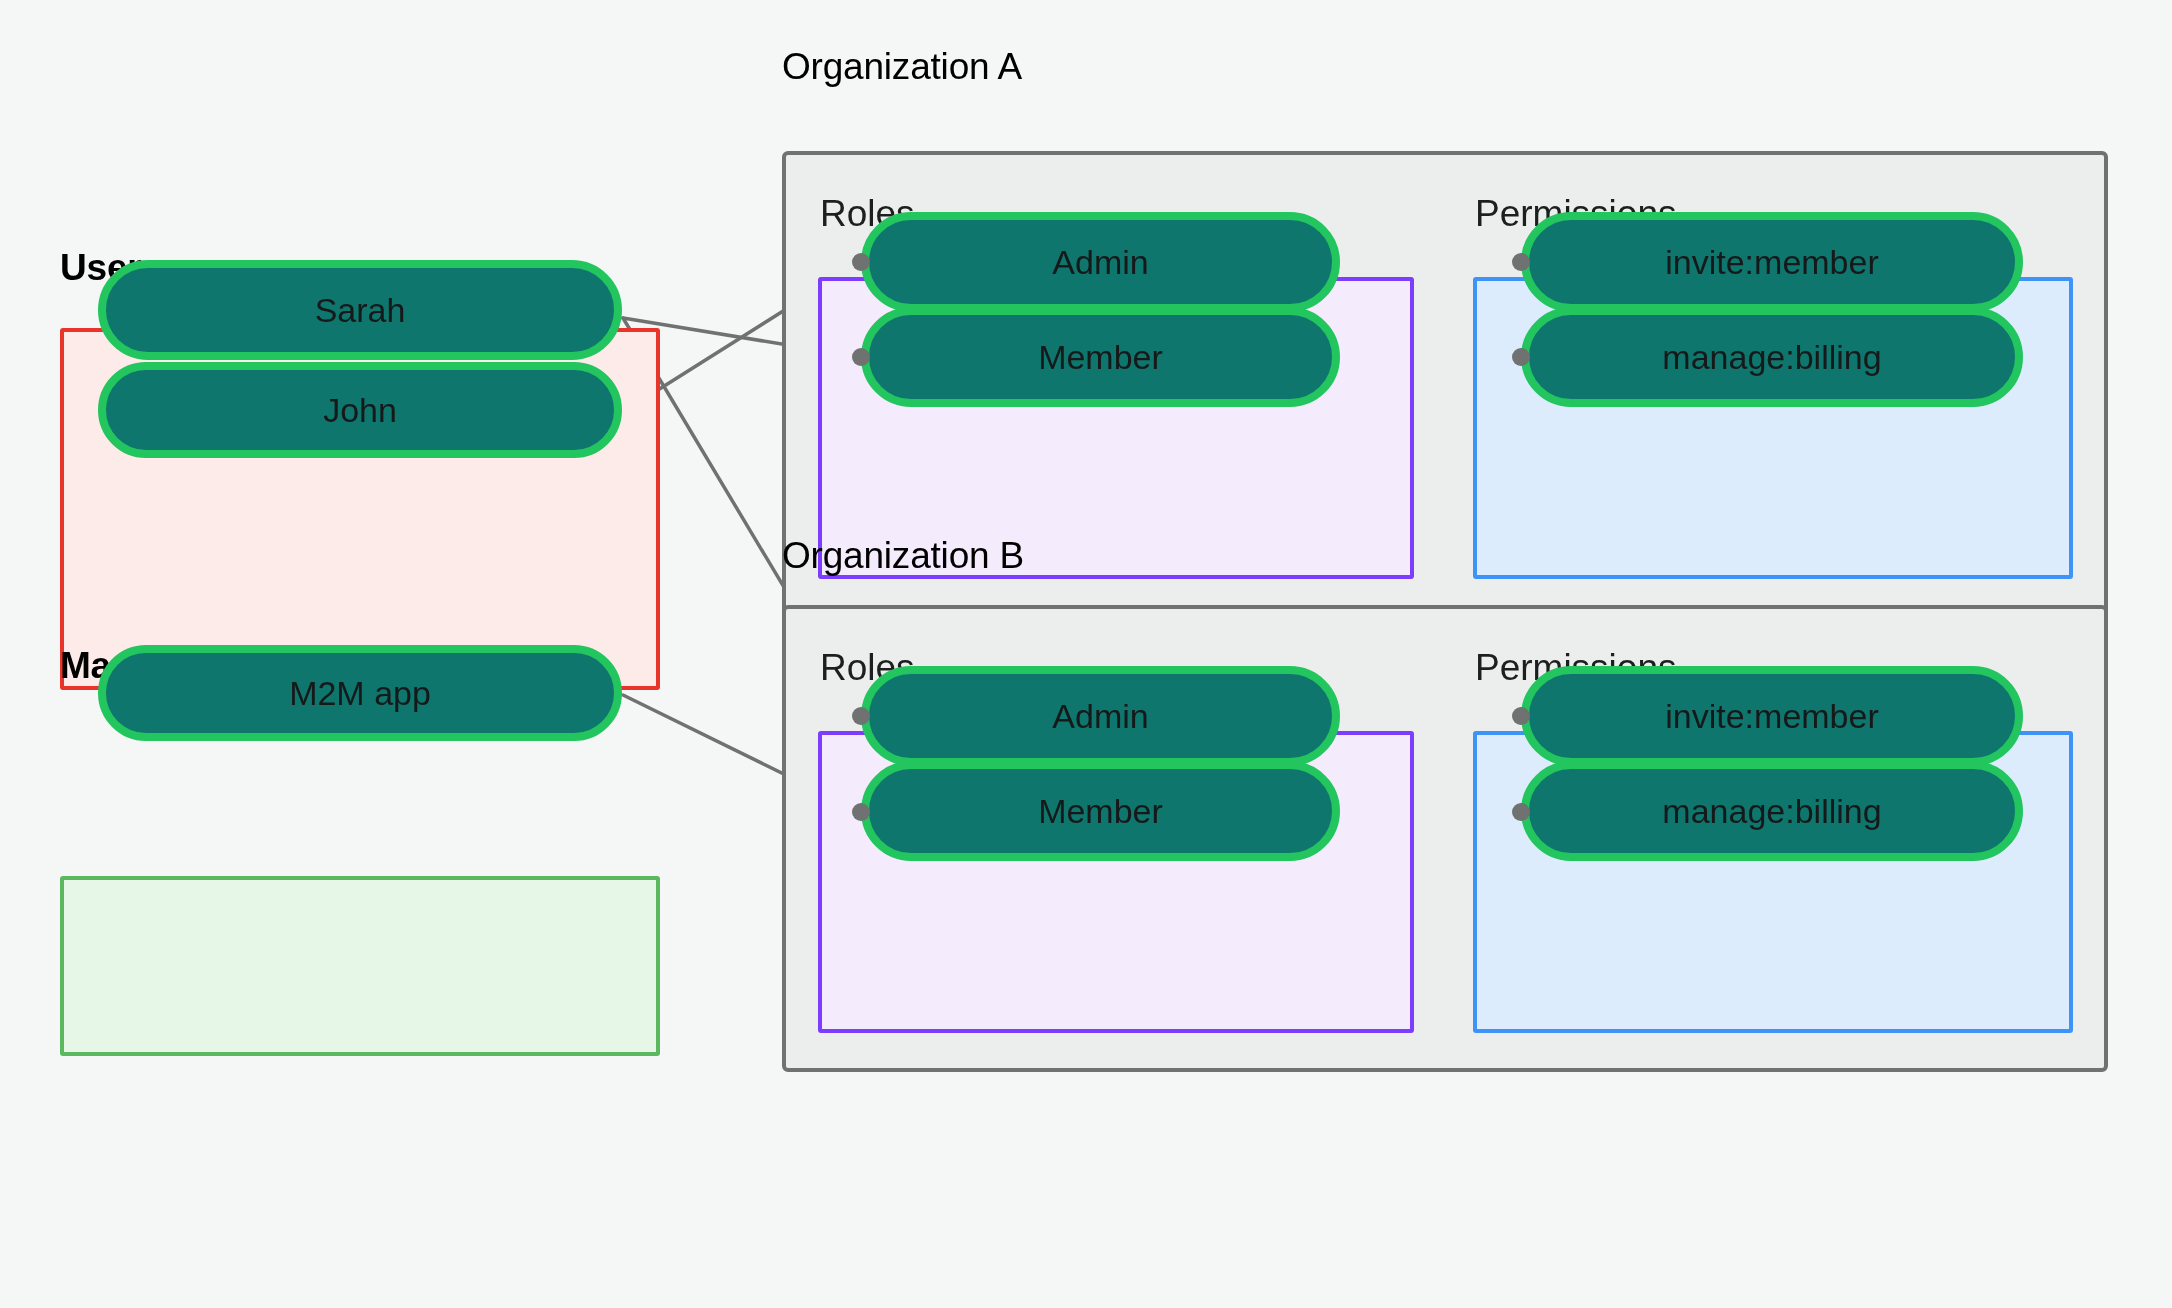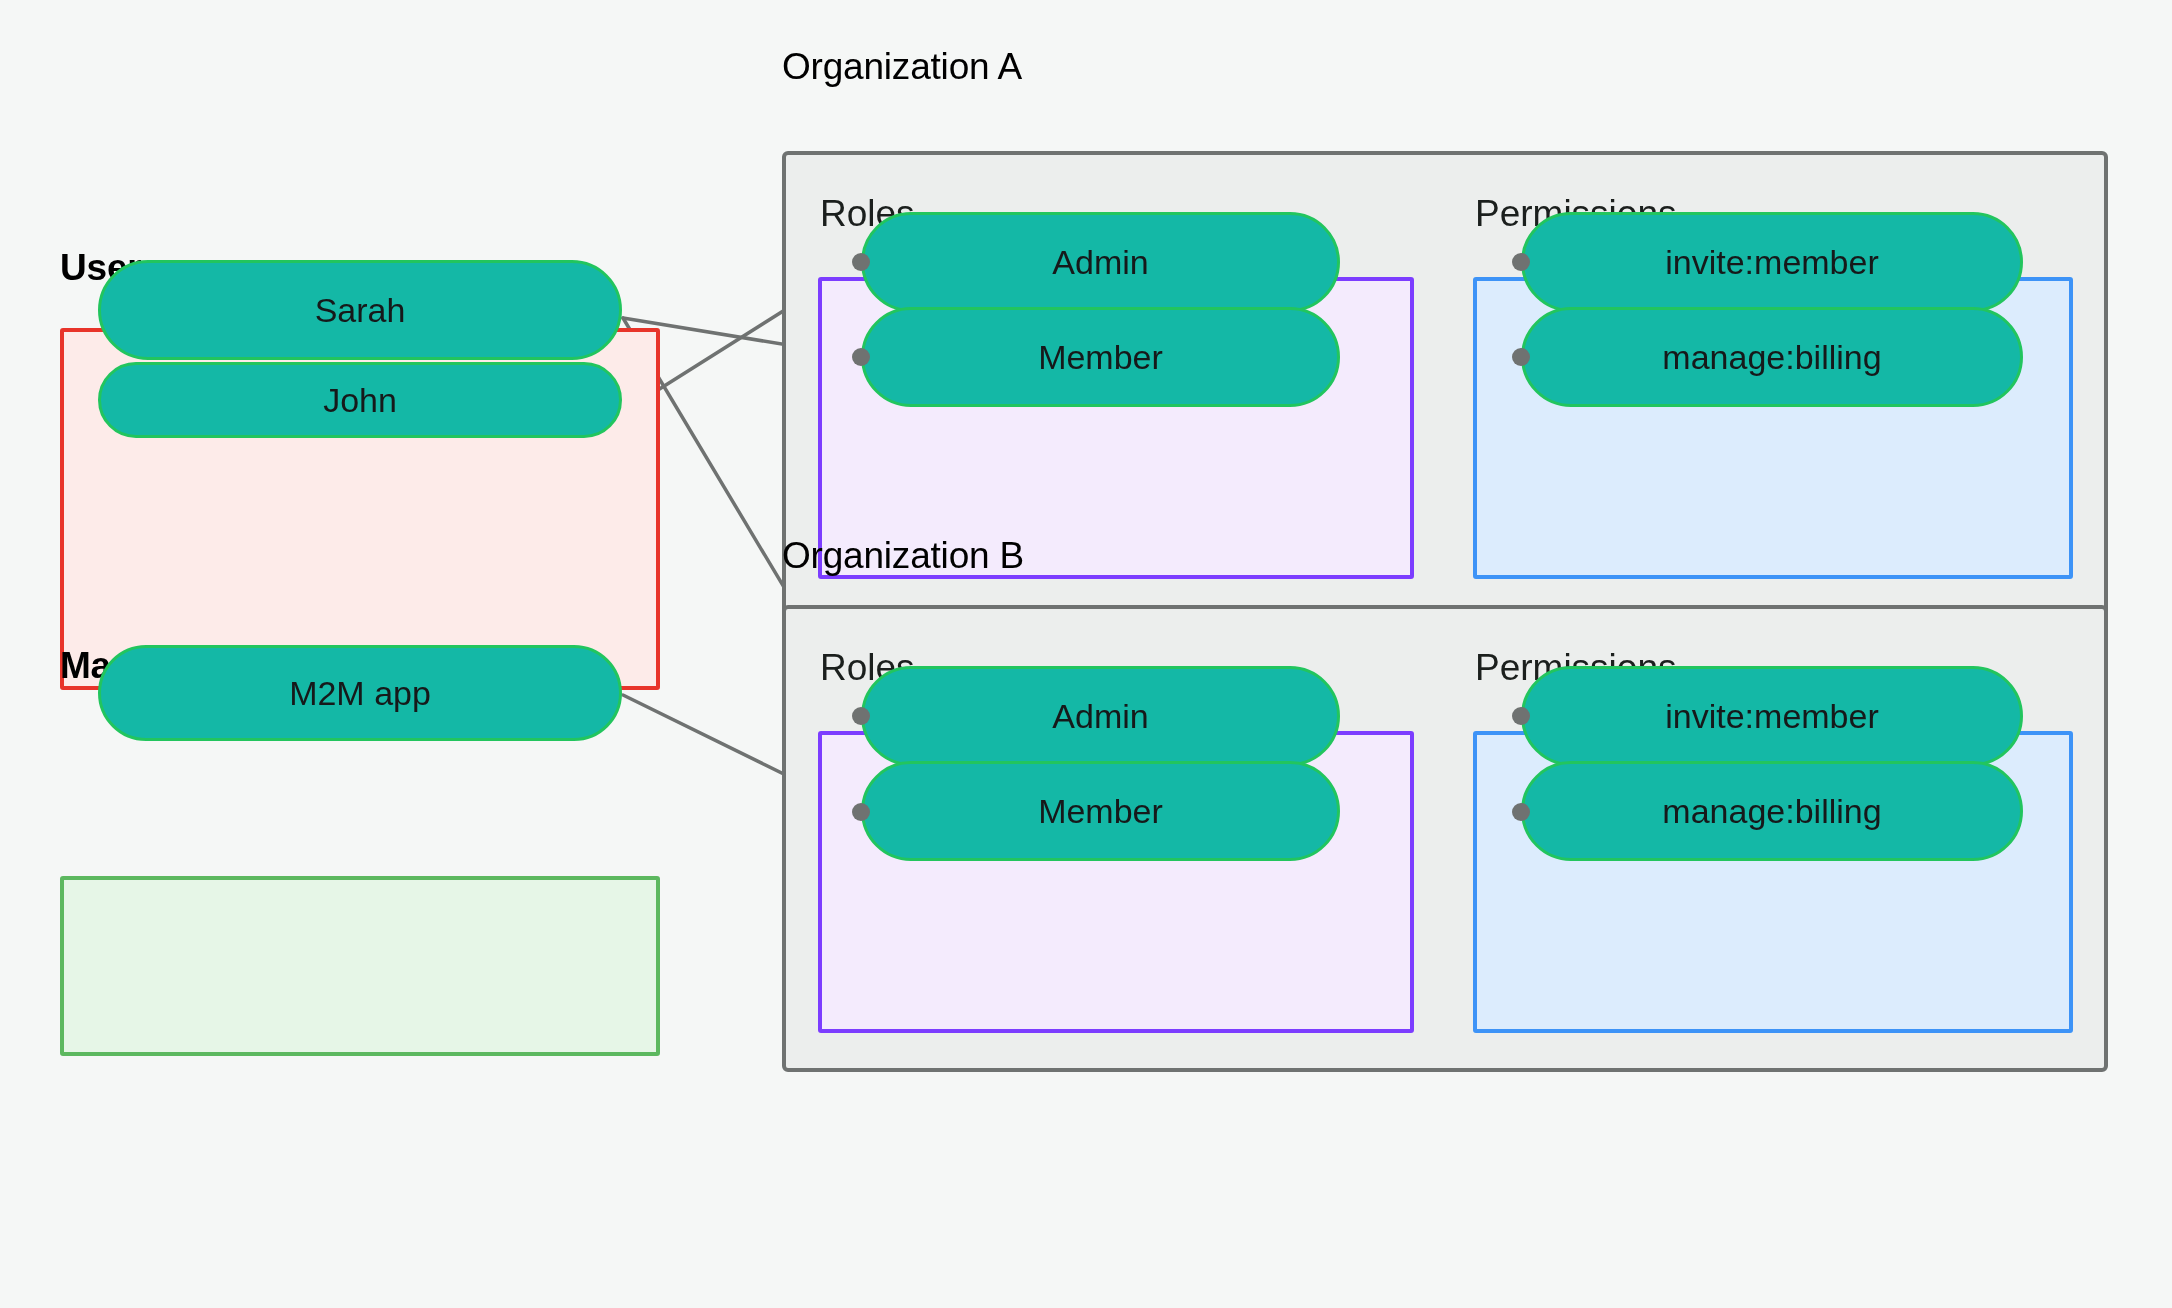--- a/index.html
+++ b/index.html
@@ -79,22 +79,22 @@
     font-size: 37px;
     font-weight: 400;
     color: #1b1f1d;
     white-space: nowrap;
     z-index: 3;
   }
   
   .node {
     position: absolute;
     box-sizing: border-box;
-    background: #14b8a6;
-    border: 3px solid #22c55e;
+    background: #0f766e;
+    border: 8px solid #22c55e;
     border-radius: 999px;
     display: flex;
     align-items: center;
     justify-content: center;
     font-size: 34px;
     color: #16191a;
     z-index: 4;
     white-space: nowrap;
   }
   
@@ -137,21 +137,21 @@
       <path d="M 1340,812 L 1574,812"></path>
     </g>
   </svg>
 
   <div class="group-title bold" style="left:60px; top:247px;">Users</div>
 
   <div class="box box-users" style="left:60px; top:328px; width:600px; height:362px;"></div>
 
   <div class="node" style="left:98px; top:260px; width:524px; height:100px;">Sarah</div>
 
-  <div class="node" style="left:98px; top:362px; width:524px; height:76px;">John</div>
+  <div class="node" style="left:98px; top:362px; width:524px; height:96px;">John</div>
 
   <div class="group-title bold" style="left:60px; top:645px;">Machine-to-machine apps</div>
 
   <div class="box box-m2m" style="left:60px; top:876px; width:600px; height:180px;"></div>
 
   <div class="node" style="left:98px; top:645px; width:524px; height:96px; top:645px;">M2M app</div>
 
   <div class="group-title" style="left:782px; top:46px;">Organization A</div>
 
   <div class="box box-org" style="left:782px; top:151px; width:1326px; height:467px;"></div>

